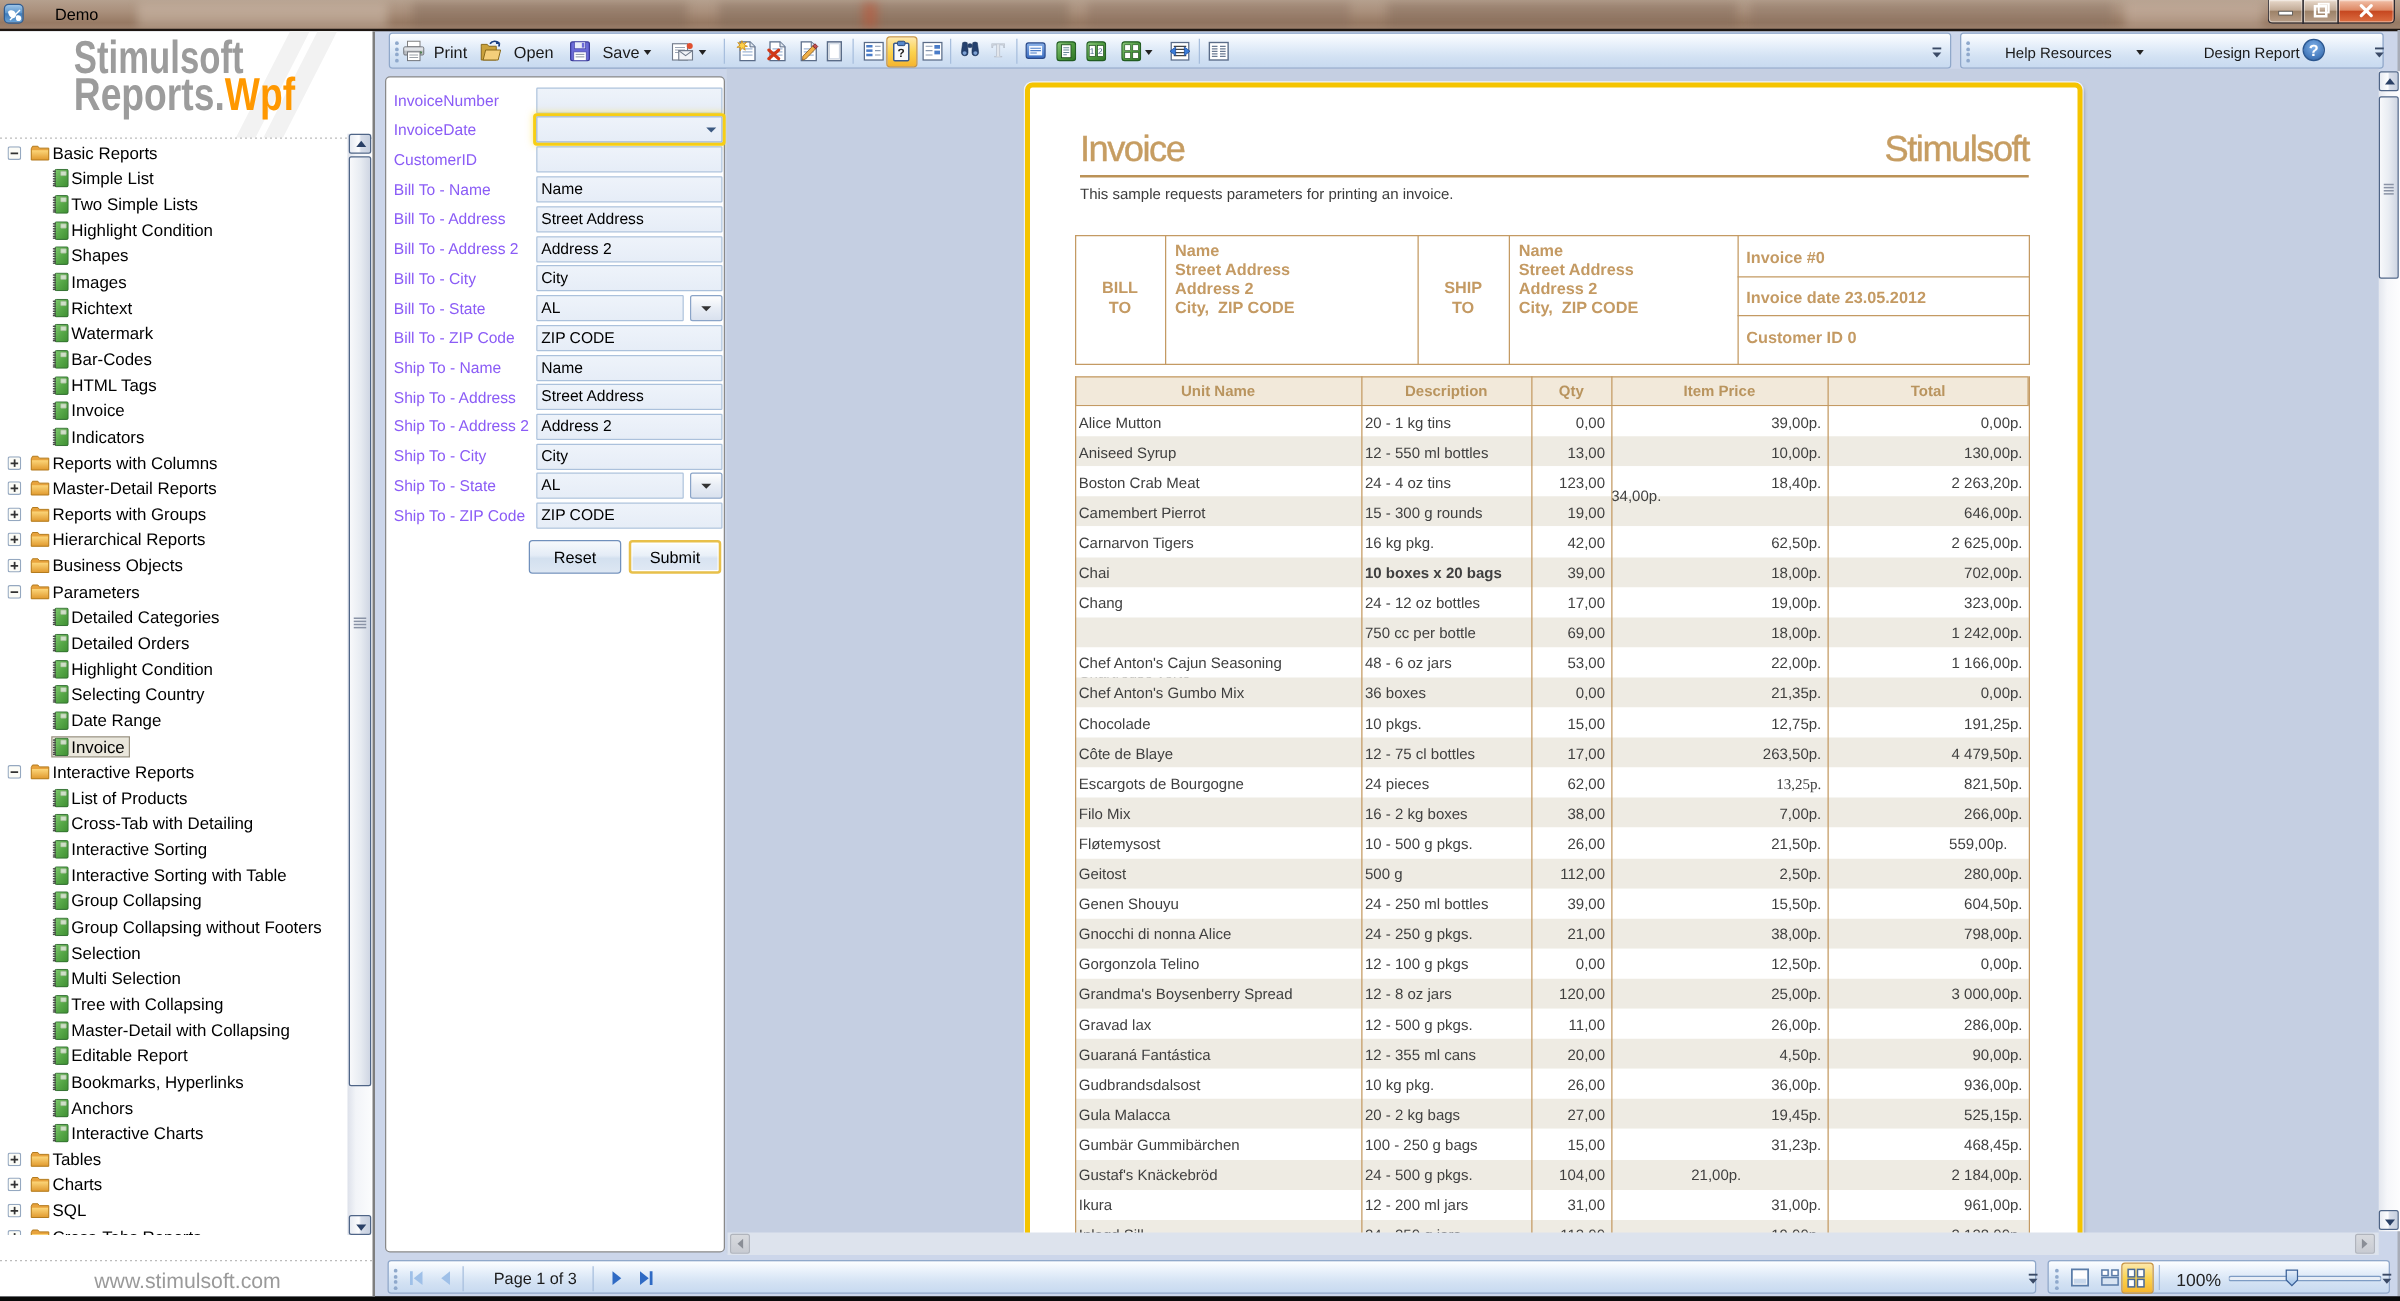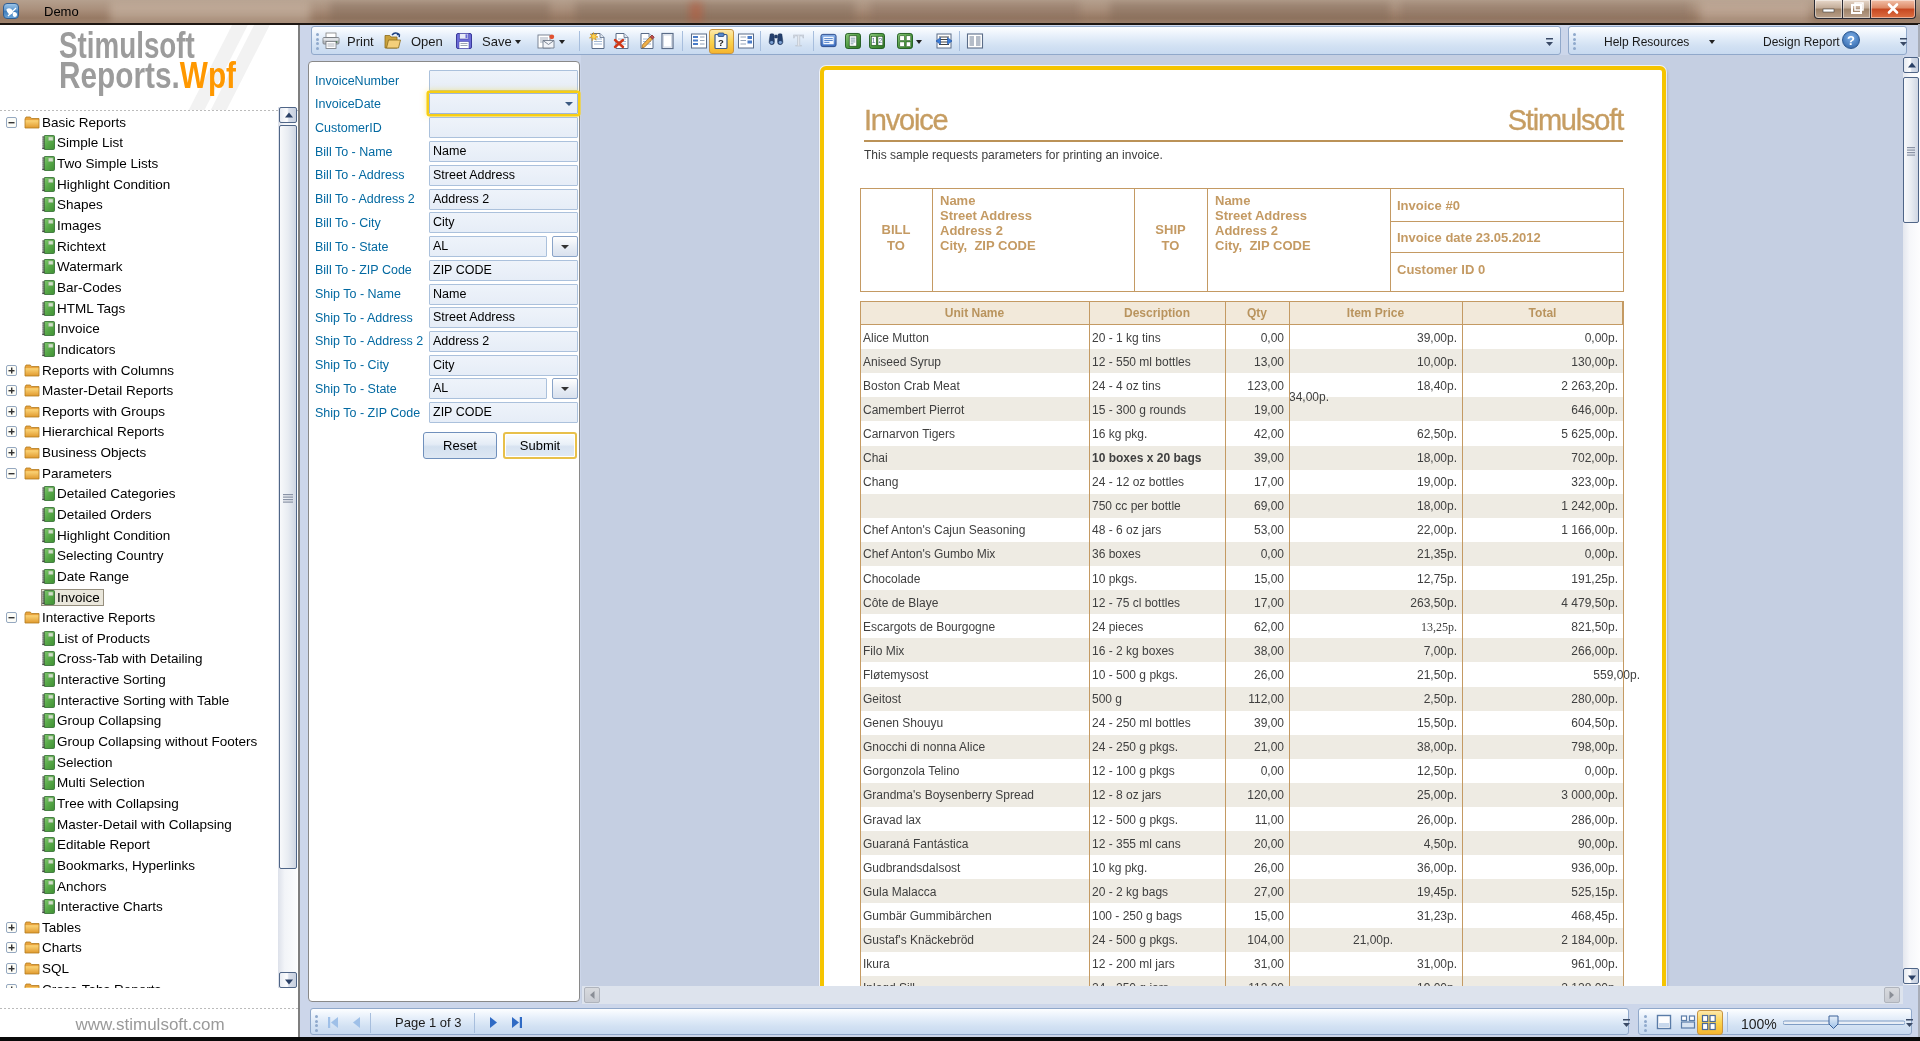--- a/index.html
+++ b/index.html
@@ -51,21 +51,21 @@
 .tgrip b { display:block; width:3px; height:3px; border-radius:50%; background:#8fa9cc; margin-bottom:1.6px; }
 .tsep { position:absolute; top:4px; width:1px; height:20px; background:#a7bedd; }
 .tbtxt { position:absolute; font-size:13px; color:#1a1a1a; top:7px; }
 .dd { position:absolute; top:13px; width:0; height:0; border-left:3.5px solid transparent; border-right:3.5px solid transparent; border-top:4px solid #222; }
 #tb1 { left:311px; top:26px; width:1250px; height:29px; }
 #tb2 { left:1568px; top:26px; width:339px; height:29px; }
 #helpq { position:absolute; z-index:5; left:1842px; top:31px; width:18px; height:18px; border-radius:50%; background:radial-gradient(circle at 50% 35%,#7fb0e8 0%,#4a7fc0 60%,#2c5c9c 100%); border:1px solid #2a568f; color:#fff; font-weight:bold; font-size:13px; text-align:center; line-height:17px; }
 
 
 #params { position:absolute; left:308px; top:61px; width:272px; height:941px; background:#fff; border:1px solid #898989; border-radius:4px; }
-.plabel { position:absolute; left:6px; font-size:12.5px; color:#0369a1; white-space:nowrap; }
+.plabel { position:absolute; left:6px; font-size:12.5px; color:#8b5cf6; white-space:nowrap; }
 .pinput { position:absolute; left:120px; width:149px; height:21px; border:1px solid #abc1dc; background:linear-gradient(180deg,#eef3fa,#e6edf7); border-radius:1px; font-size:12.5px; color:#000; padding:2px 3px 0 3px; }
 .combo-arrow { position:absolute; width:0; height:0; border-left:4px solid transparent; border-right:4px solid transparent; border-top:4.5px solid #3c5a82; }
 .statebtn { position:absolute; width:26px; height:21px; border:1px solid #8aa4c8; border-radius:2px; background:linear-gradient(180deg,#fefefe,#e8edf5 50%,#d9e1ee); }
 .pbtn { position:absolute; height:22px; border-radius:3px; font-size:13px; text-align:center; padding-top:3px; }
 
 
 #preview { position:absolute; left:581px; top:55px; width:1322px; height:948px; background:#c5cfe2; overflow:hidden; }
 #page { position:absolute; left:239px; top:11px; width:846px; height:1100px; background:#fff; border:4px solid #f5c400; border-radius:6px; box-shadow:0 0 0 1px rgba(255,255,255,.75), 1px 2px 3px rgba(90,90,110,.5); }
 
 .rtitle { position:absolute; font-size:29px; color:#c69d62; letter-spacing:-1.2px; -webkit-text-stroke:0.35px #c69d62; }
@@ -1168,21 +1168,21 @@
 <div style="position:absolute;left:3px;top:101.80px;width:223px;white-space:nowrap;">Camembert Pierrot</div>
 <div style="position:absolute;left:232px;top:101.80px;width:130px;white-space:nowrap;">15 - 300 g rounds</div>
 <div style="position:absolute;left:365px;top:101.80px;width:59px;text-align:right;">19,00</div>
 <div style="position:absolute;left:429px;top:89px;width:168px;text-align:left;">34,00p.</div>
 <div style="position:absolute;left:602px;top:101.80px;width:156px;text-align:right;">646,00p.</div>
 <div style="position:absolute;left:0;top:120.40px;width:763px;height:24.10px;background:#ffffff;"></div>
 <div style="position:absolute;left:3px;top:125.90px;width:223px;white-space:nowrap;">Carnarvon Tigers</div>
 <div style="position:absolute;left:232px;top:125.90px;width:130px;white-space:nowrap;">16 kg pkg.</div>
 <div style="position:absolute;left:365px;top:125.90px;width:59px;text-align:right;">42,00</div>
 <div style="position:absolute;left:429px;top:125.90px;width:168px;text-align:right;">62,50p.</div>
-<div style="position:absolute;left:602px;top:125.90px;width:156px;text-align:right;">5 625,00p.</div>
+<div style="position:absolute;left:602px;top:125.90px;width:156px;text-align:right;">2 625,00p.</div>
 <div style="position:absolute;left:0;top:144.50px;width:763px;height:24.10px;background:#eeebe3;"></div>
 <div style="position:absolute;left:3px;top:150.00px;width:223px;white-space:nowrap;">Chai</div>
 <div style="position:absolute;left:232px;top:150.00px;width:130px;white-space:nowrap;font-weight:bold;">10 boxes x 20 bags</div>
 <div style="position:absolute;left:365px;top:150.00px;width:59px;text-align:right;">39,00</div>
 <div style="position:absolute;left:429px;top:150.00px;width:168px;text-align:right;">18,00p.</div>
 <div style="position:absolute;left:602px;top:150.00px;width:156px;text-align:right;">702,00p.</div>
 <div style="position:absolute;left:0;top:168.60px;width:763px;height:24.10px;background:#ffffff;"></div>
 <div style="position:absolute;left:3px;top:174.10px;width:223px;white-space:nowrap;">Chang</div>
 <div style="position:absolute;left:232px;top:174.10px;width:130px;white-space:nowrap;">24 - 12 oz bottles</div>
 <div style="position:absolute;left:365px;top:174.10px;width:59px;text-align:right;">17,00</div>
@@ -1228,21 +1228,21 @@
 <div style="position:absolute;left:3px;top:342.80px;width:223px;white-space:nowrap;">Filo Mix</div>
 <div style="position:absolute;left:232px;top:342.80px;width:130px;white-space:nowrap;">16 - 2 kg boxes</div>
 <div style="position:absolute;left:365px;top:342.80px;width:59px;text-align:right;">38,00</div>
 <div style="position:absolute;left:429px;top:342.80px;width:168px;text-align:right;">7,00p.</div>
 <div style="position:absolute;left:602px;top:342.80px;width:156px;text-align:right;">266,00p.</div>
 <div style="position:absolute;left:0;top:361.40px;width:763px;height:24.10px;background:#ffffff;"></div>
 <div style="position:absolute;left:3px;top:366.90px;width:223px;white-space:nowrap;">Fløtemysost</div>
 <div style="position:absolute;left:232px;top:366.90px;width:130px;white-space:nowrap;">10 - 500 g pkgs.</div>
 <div style="position:absolute;left:365px;top:366.90px;width:59px;text-align:right;">26,00</div>
 <div style="position:absolute;left:429px;top:366.90px;width:168px;text-align:right;padding-left:48px;">21,50p.</div>
-<div style="position:absolute;left:624px;top:366.90px;width:156px;text-align:right;">559,00p.</div>
+<div style="position:absolute;left:590px;top:366.90px;width:156px;text-align:right;">559,00p.</div>
 <div style="position:absolute;left:0;top:385.50px;width:763px;height:24.10px;background:#eeebe3;"></div>
 <div style="position:absolute;left:3px;top:391.00px;width:223px;white-space:nowrap;">Geitost</div>
 <div style="position:absolute;left:232px;top:391.00px;width:130px;white-space:nowrap;">500 g</div>
 <div style="position:absolute;left:365px;top:391.00px;width:59px;text-align:right;">112,00</div>
 <div style="position:absolute;left:429px;top:391.00px;width:168px;text-align:right;">2,50p.</div>
 <div style="position:absolute;left:602px;top:391.00px;width:156px;text-align:right;">280,00p.</div>
 <div style="position:absolute;left:0;top:409.60px;width:763px;height:24.10px;background:#ffffff;"></div>
 <div style="position:absolute;left:3px;top:415.10px;width:223px;white-space:nowrap;">Genen Shouyu</div>
 <div style="position:absolute;left:232px;top:415.10px;width:130px;white-space:nowrap;">24 - 250 ml bottles</div>
 <div style="position:absolute;left:365px;top:415.10px;width:59px;text-align:right;">39,00</div>

